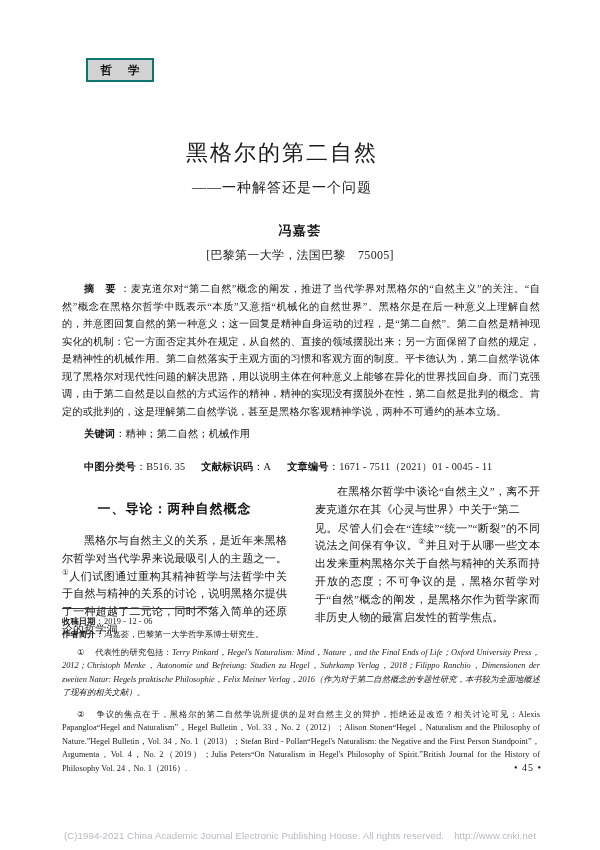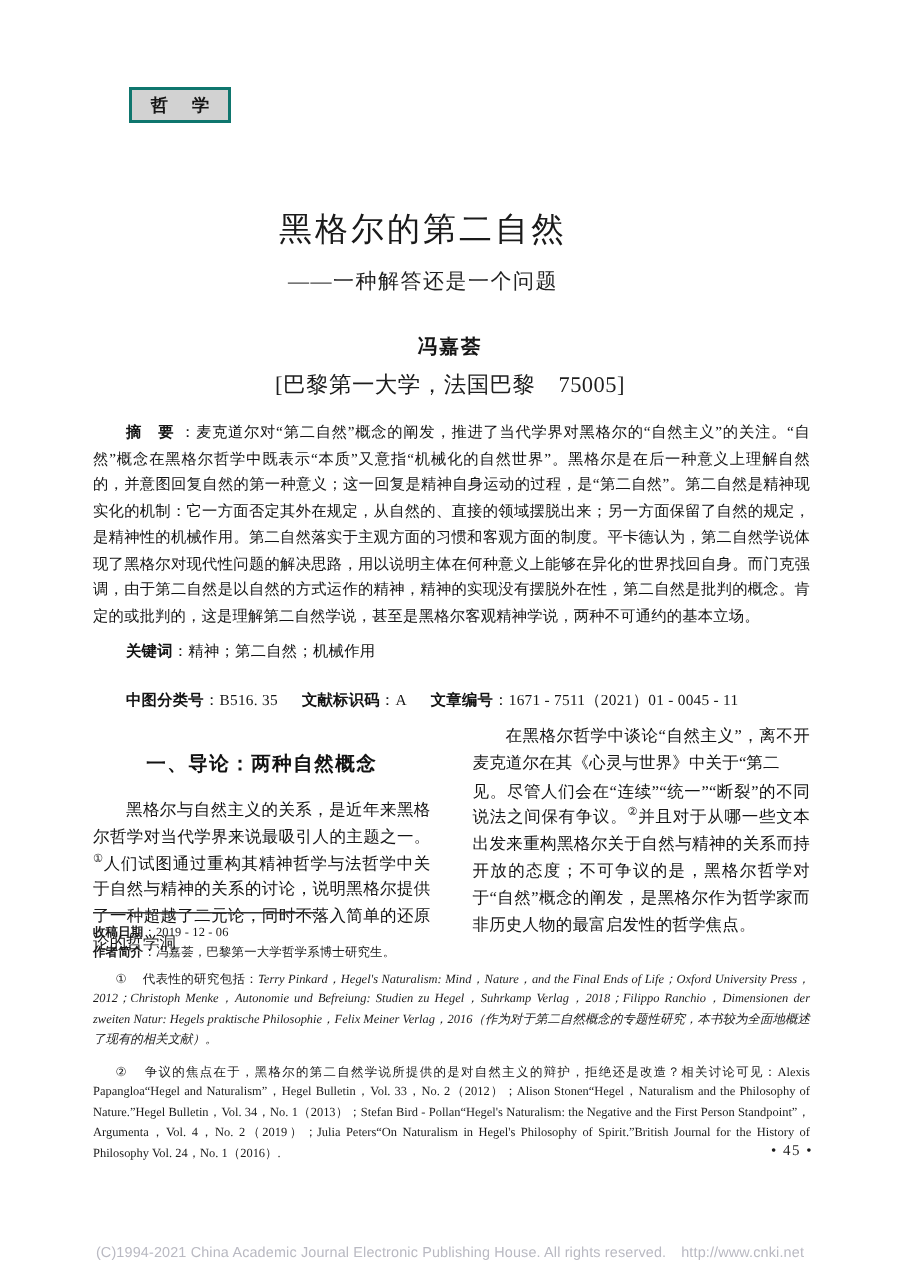--- a/index.html
+++ b/index.html
@@ -74,21 +74,21 @@
     text-align: center;
   }
   .author-name {
     font-size: 13px;
     font-weight: bold;
     letter-spacing: 1.5px;
     color: #151515;
   }
   .author-affil {
     margin-top: 7px;
-    font-size: 15px;
+    font-size: 12px;
     letter-spacing: 0.3px;
     color: #1d1d1d;
   }
 
   
   .meta-block {
     position: absolute;
     left: 62px;
     top: 280px;
     width: 478px;

